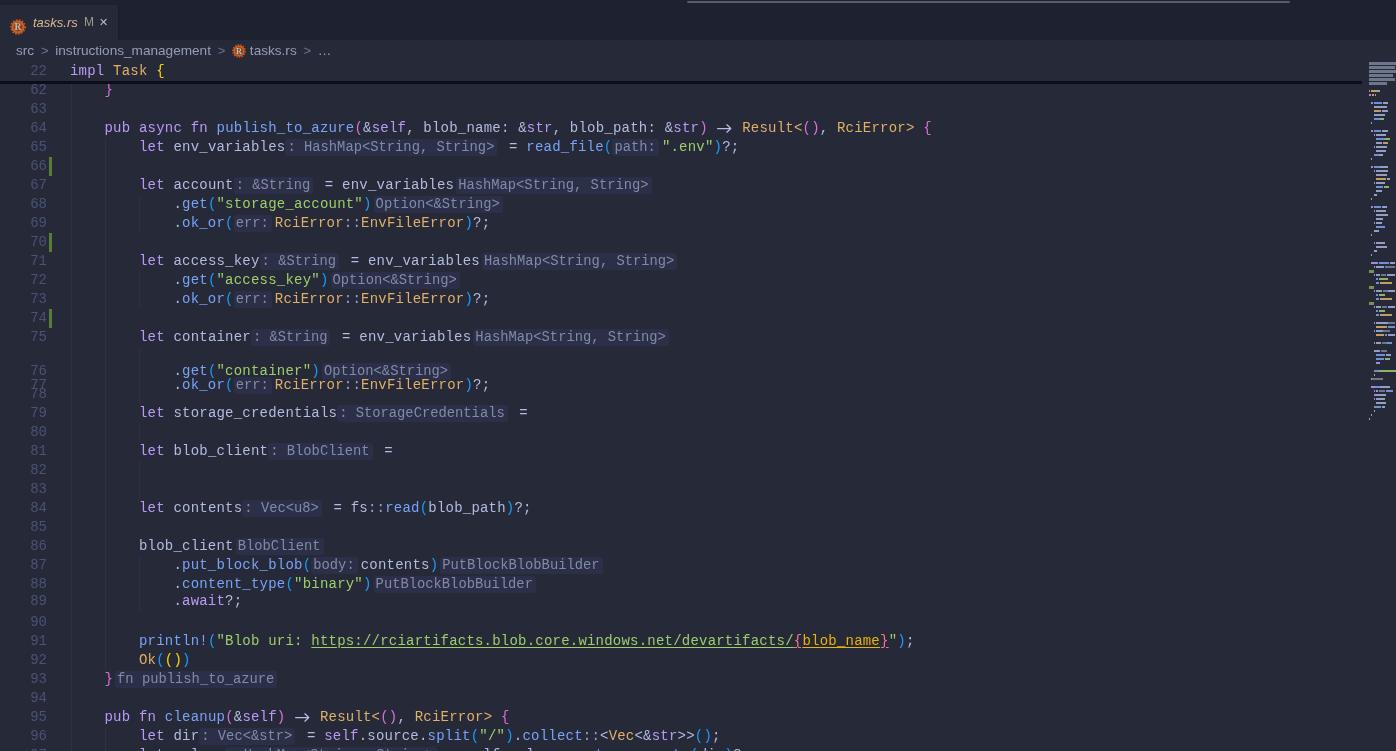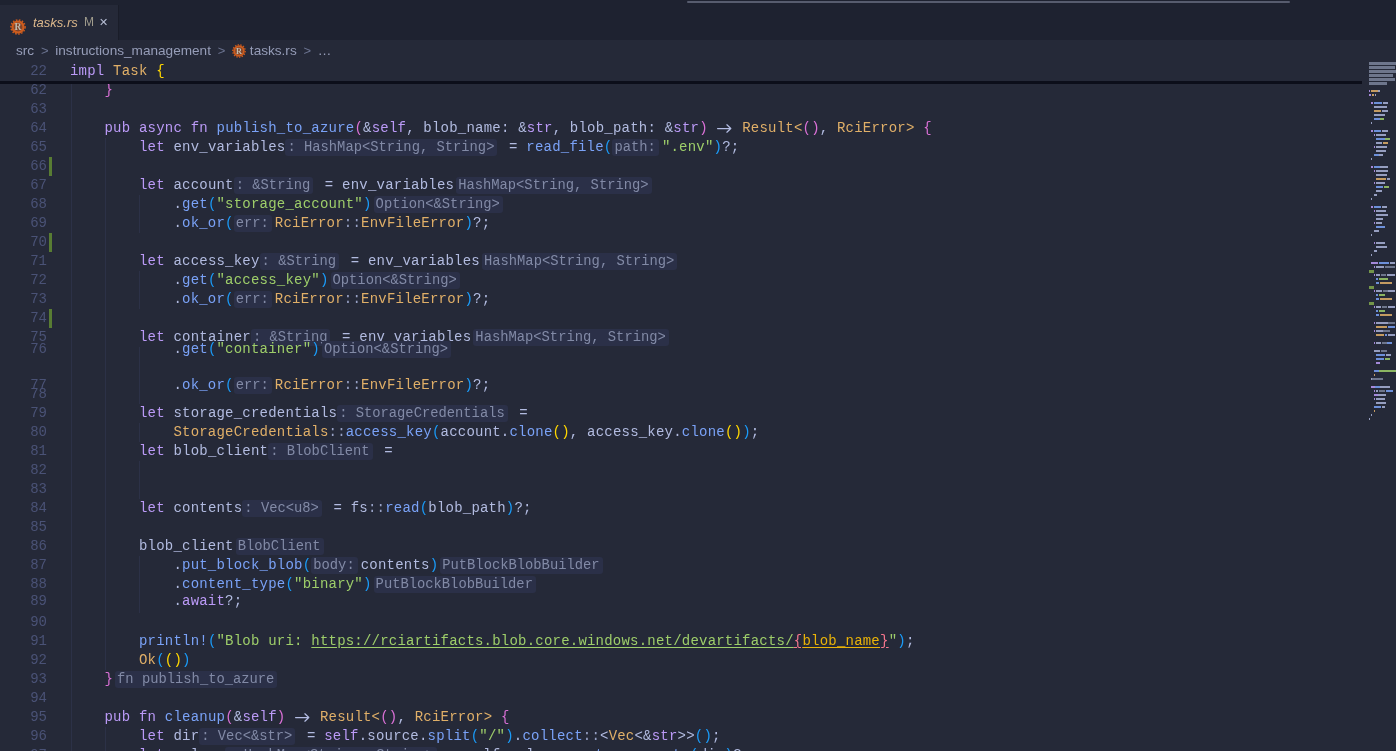--- a/index.html
+++ b/index.html
@@ -55,25 +55,25 @@
 <div class="ln" style="top:157px"><b>66</b><span></span></div>
 <div class="ln" style="top:176px"><b>67</b><span>        <i class="k">let</i> account<i class="h">: &amp;String</i> = env_variables<i class="h m">HashMap&lt;String, String&gt;</i></span></div>
 <div class="ln" style="top:195px"><b>68</b><span>            .<i class="f">get</i><i class="z">(</i><i class="s">"storage_account"</i><i class="z">)</i><i class="h m">Option&lt;&amp;String&gt;</i></span></div>
 <div class="ln" style="top:214px"><b>69</b><span>            .<i class="f">ok_or</i><i class="z">(</i><i class="h">err:</i><i class="t">RciError</i><i class="o">::</i><i class="t">EnvFileError</i><i class="z">)</i>?;</span></div>
 <div class="ln" style="top:233px"><b>70</b><span></span></div>
 <div class="ln" style="top:252px"><b>71</b><span>        <i class="k">let</i> access_key<i class="h">: &amp;String</i> = env_variables<i class="h m">HashMap&lt;String, String&gt;</i></span></div>
 <div class="ln" style="top:271px"><b>72</b><span>            .<i class="f">get</i><i class="z">(</i><i class="s">"access_key"</i><i class="z">)</i><i class="h m">Option&lt;&amp;String&gt;</i></span></div>
 <div class="ln" style="top:290px"><b>73</b><span>            .<i class="f">ok_or</i><i class="z">(</i><i class="h">err:</i><i class="t">RciError</i><i class="o">::</i><i class="t">EnvFileError</i><i class="z">)</i>?;</span></div>
 <div class="ln" style="top:309px"><b>74</b><span></span></div>
 <div class="ln" style="top:328px"><b>75</b><span>        <i class="k">let</i> container<i class="h">: &amp;String</i> = env_variables<i class="h m">HashMap&lt;String, String&gt;</i></span></div>
-<div class="ln" style="top:340px"><b>76</b><span>            .<i class="f">get</i><i class="z">(</i><i class="s">"container"</i><i class="z">)</i><i class="h m">Option&lt;&amp;String&gt;</i></span></div>
+<div class="ln" style="top:362px"><b>76</b><span>            .<i class="f">get</i><i class="z">(</i><i class="s">"container"</i><i class="z">)</i><i class="h m">Option&lt;&amp;String&gt;</i></span></div>
 <div class="ln" style="top:376px"><b>77</b><span>            .<i class="f">ok_or</i><i class="z">(</i><i class="h">err:</i><i class="t">RciError</i><i class="o">::</i><i class="t">EnvFileError</i><i class="z">)</i>?;</span></div>
 <div class="ln" style="top:385px"><b>78</b><span></span></div>
 <div class="ln" style="top:404px"><b>79</b><span>        <i class="k">let</i> storage_credentials<i class="h">: StorageCredentials</i> =</span></div>
-<div class="ln" style="top:423px"><b>80</b><span>            <i class="t">StorageCredentials</i><i class="o">::</i><i class="f">access_key</i><i class="z">(</i>account.<i class="f">clone</i><i class="x">()</i>, access_key.<i class="f">clone</i><i class="x">()</i><i class="z">)</i>;</span></div>
+<div class="ln" style="top:423px"><b>80</b></div>
 <div class="ln" style="top:442px"><b>81</b><span>        <i class="k">let</i> blob_client<i class="h">: BlobClient</i> =</span></div>
 <div class="ln" style="top:461px"><b>82</b></div>
 <div class="ln" style="top:480px"><b>83</b><span></span></div>
 <div class="ln" style="top:499px"><b>84</b><span>        <i class="k">let</i> contents<i class="h">: Vec&lt;u8&gt;</i> = fs<i class="o">::</i><i class="f">read</i><i class="z">(</i>blob_path<i class="z">)</i>?;</span></div>
 <div class="ln" style="top:518px"><b>85</b><span></span></div>
 <div class="ln" style="top:537px"><b>86</b><span>        blob_client<i class="h m">BlobClient</i></span></div>
 <div class="ln" style="top:556px"><b>87</b><span>            .<i class="f">put_block_blob</i><i class="z">(</i><i class="h">body:</i>contents<i class="z">)</i><i class="h m">PutBlockBlobBuilder</i></span></div>
 <div class="ln" style="top:575px"><b>88</b><span>            .<i class="f">content_type</i><i class="z">(</i><i class="s">"binary"</i><i class="z">)</i><i class="h m">PutBlockBlobBuilder</i></span></div>
 <div class="ln" style="top:592px"><b>89</b><span>            .<i class="k">await</i>?;</span></div>
 <div class="ln" style="top:613px"><b>90</b><span></span></div>

